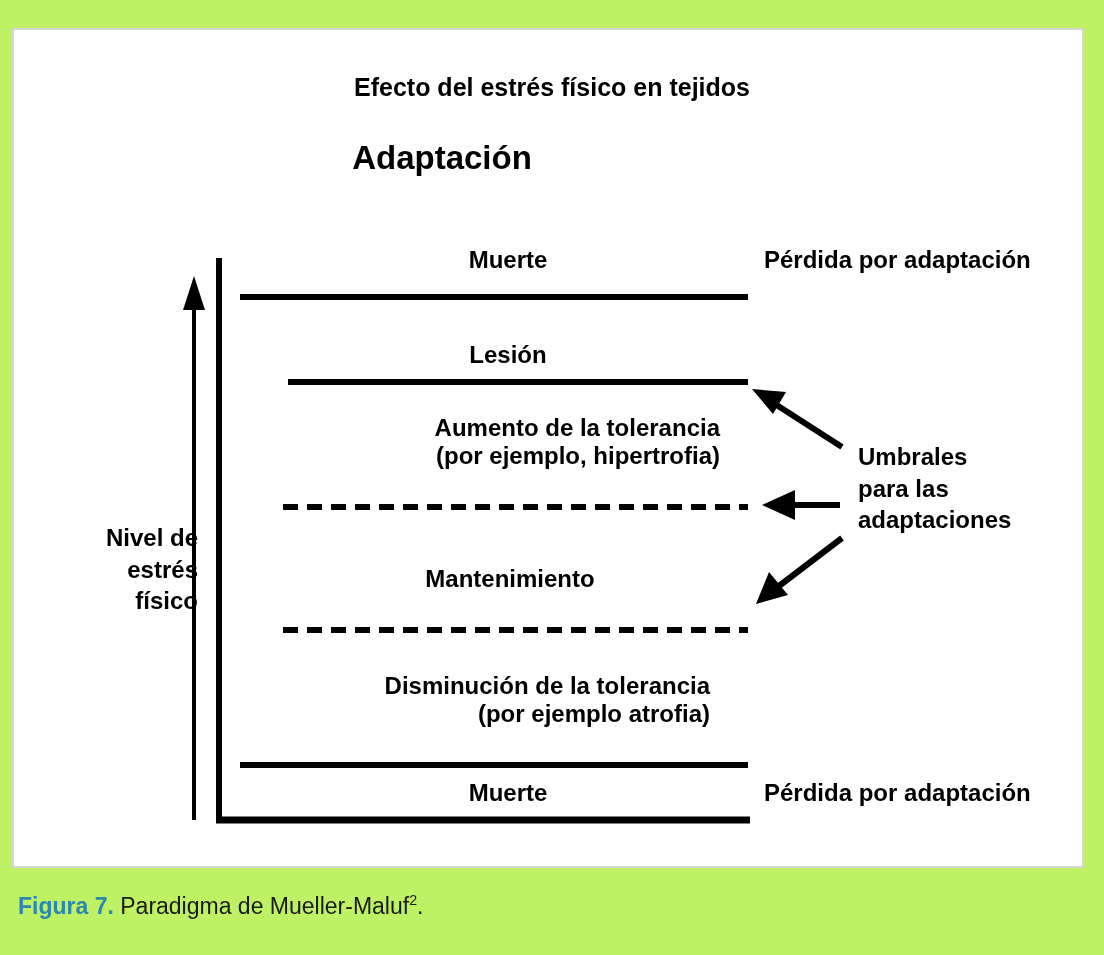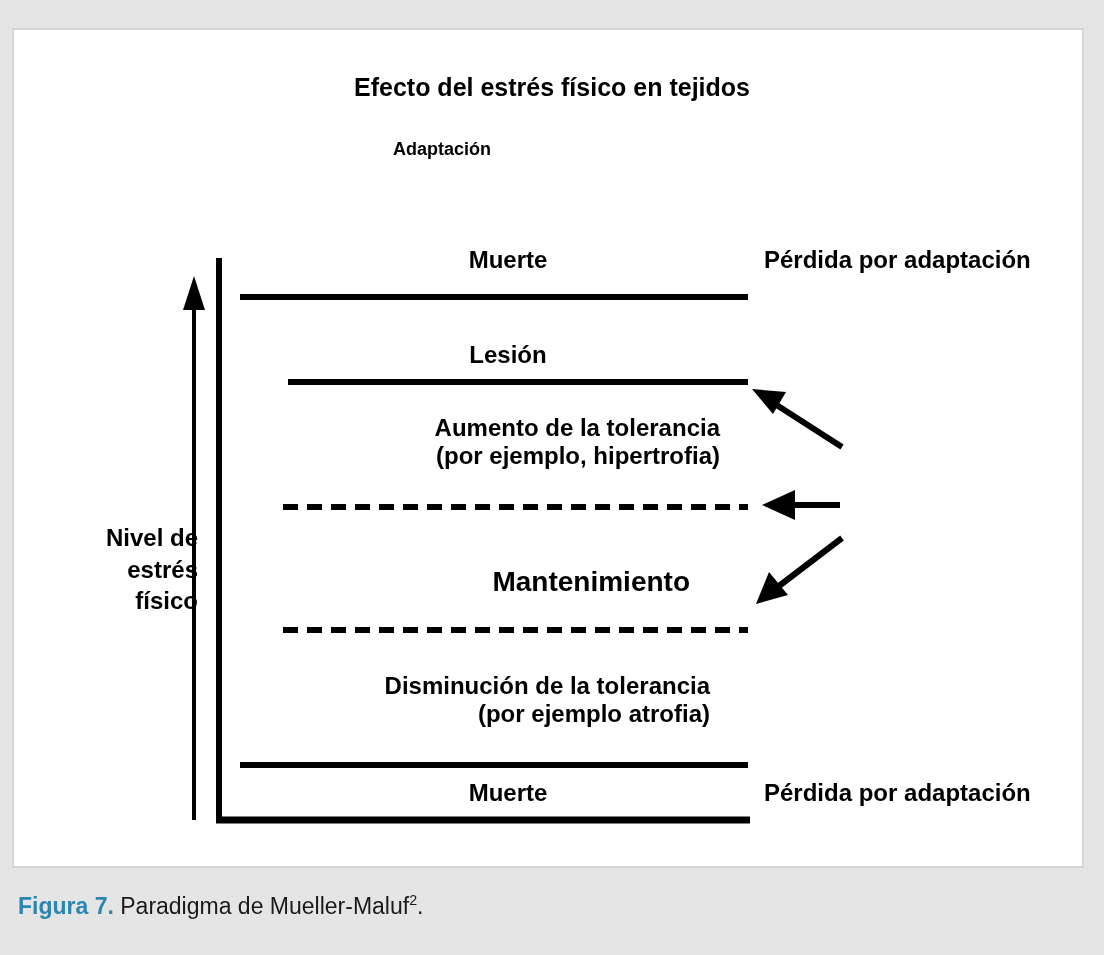--- a/index.html
+++ b/index.html
@@ -8,21 +8,21 @@
     background: #ffffff;
   }
   body {
     font-family: "Liberation Sans", sans-serif;
     -webkit-font-smoothing: antialiased;
   }
   #page {
     position: relative;
     width: 1104px;
     height: 955px;
-    background: #e5e5e5;
+    background: #bef264;
     overflow: hidden;
   }
   
   #figure-frame {
     position: absolute;
     left: 12px;
     top: 28px;
     width: 1072px;
     height: 840px;
     border: 2px solid #d6d6d6;
@@ -50,21 +50,21 @@
     top: 73px;
     width: 1104px;
     text-align: center;
     font-size: 25px;
   }
   #chart-subtitle {
     left: 0;
     top: 139px;
     width: 884px;
     text-align: center;
-    font-size: 18px;
+    font-size: 33px;
   }
   #label-muerte-top {
     left: 408px;
     top: 246px;
     width: 200px;
     text-align: center;
     font-size: 24px;
   }
   #label-perdida-top {
     left: 764px;
@@ -82,22 +82,22 @@
     left: 300px;
     top: 414px;
     width: 420px;
     text-align: right;
     font-size: 24px;
   }
   #label-mantenimiento {
     left: 330px;
     top: 565px;
     width: 360px;
-    text-align: right;
-    font-size: 28px;
+    text-align: center;
+    font-size: 24px;
   }
   #label-disminucion {
     left: 290px;
     top: 672px;
     width: 420px;
     text-align: right;
     font-size: 24px;
   }
   #label-muerte-bottom {
     left: 408px;
@@ -209,20 +209,23 @@
 
   <div class="dtext" id="label-mantenimiento">Mantenimiento</div>
 
   <div class="dtext" id="label-disminucion">Disminución de la tolerancia
 (por ejemplo atrofia)</div>
 
   <div class="dtext" id="label-muerte-bottom">Muerte</div>
 
   <div class="dtext" id="label-perdida-bottom">Pérdida por adaptación</div>
 
+  <div class="dtext" id="label-umbrales">Umbrales
+para las
+adaptaciones</div>
 
   <div class="dtext" id="label-yaxis">Nivel de
 estrés
 físico</div>
 
   <div id="caption"><span id="caption-label">Figura 7.</span><span id="caption-text"> Paradigma de Mueller-Maluf</span><sup>2</sup><span>.</span></div>
 
 </div>
 
 </body></html>

